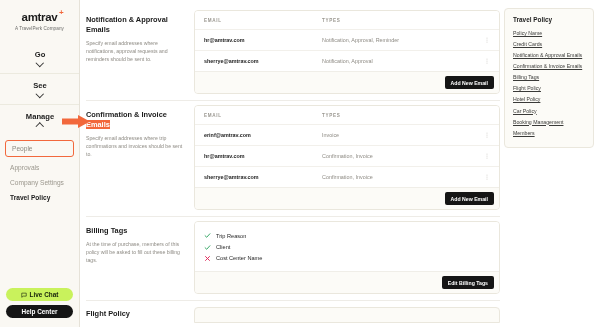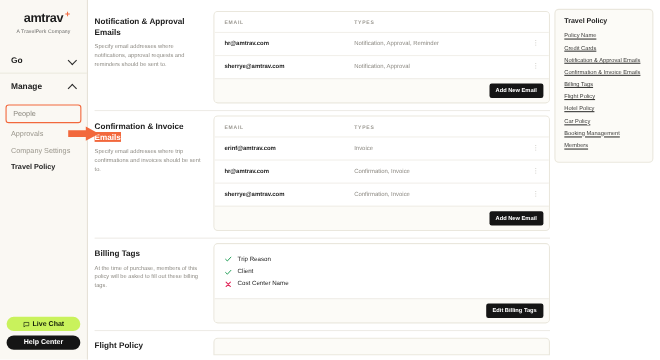--- a/index.html
+++ b/index.html
@@ -31,20 +31,21 @@
     top: -3px; right: -6px; font-weight: 700;
   }
   .tagline { font-size: 4.6px; color: #6a6a68; margin-top: 1px; letter-spacing: 0.1px; }
 
   .nav { padding-top: 3px; flex: 1 1 auto; }
   .nav-group {
     display: flex; align-items: center; justify-content: space-between;
     padding: 7px 9px 7px 10px;
     border-bottom: 1px solid #eceadf;
     cursor: pointer;
+    flex-direction: column;
   }
   .nav-group .label { font-size: 7.6px; font-weight: 700; color: #1c1c1c; }
   .chev { width: 7px; height: 7px; position: relative; }
   .chev::after {
     content: ""; position: absolute; left: 0; top: 1px;
     width: 4.5px; height: 4.5px;
     border-right: 1.1px solid #2b2b2b; border-bottom: 1.1px solid #2b2b2b;
     transform: rotate(45deg);
   }
   .chev.up::after { transform: rotate(-135deg); top: 2.5px; }
@@ -168,20 +169,24 @@
     <div class="logo-wrap">
       <div class="logo">
         <span>amtrav</span><span class="plus">+</span>
       </div>
       <div class="tagline">A TravelPerk Company</div>
     </div>
 
     <nav class="nav">
       <div class="nav-group">
         <span class="label">Go</span>
+        <span class="chev"></span>
+      </div>
+      <div class="nav-group">
+        <span class="label">See</span>
         <span class="chev"></span>
       </div>
       <div class="nav-group" style="border-bottom:none;">
         <span class="label">Manage</span>
         <span class="chev up"></span>
       </div>
 
       <div class="subnav">
         <div class="subitem highlight">People</div>
         <div class="subitem">Approvals</div>

